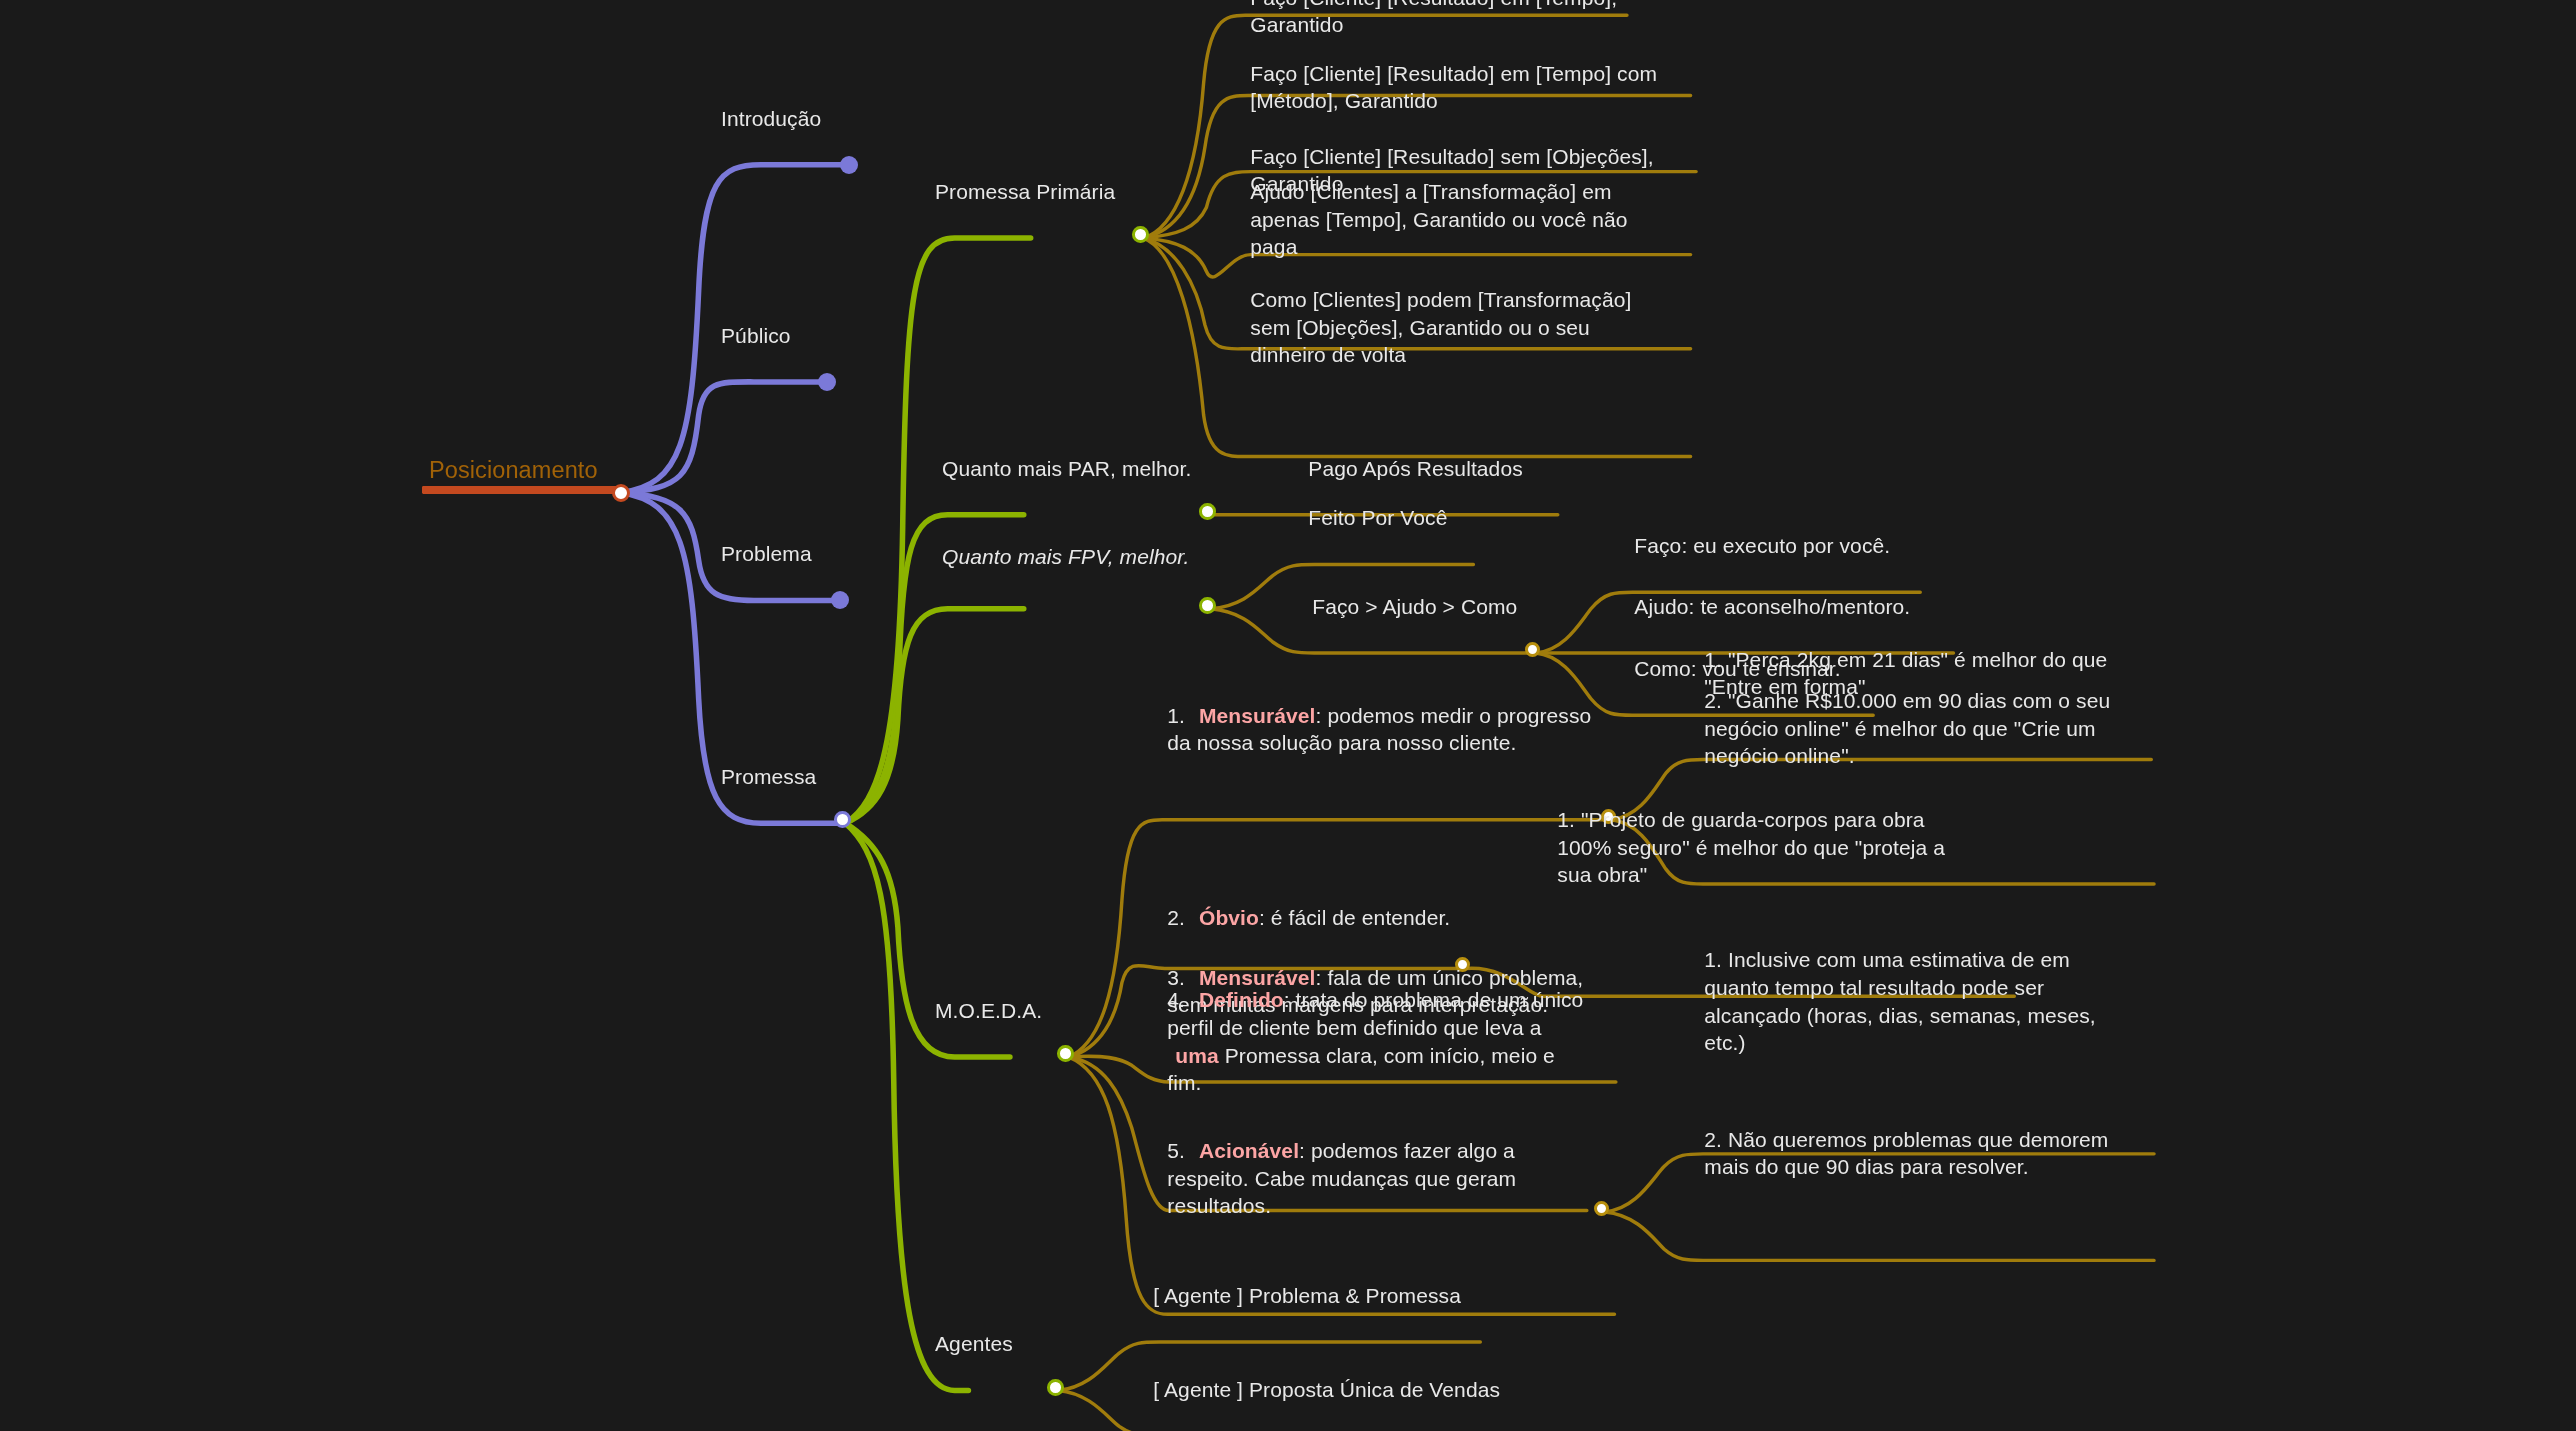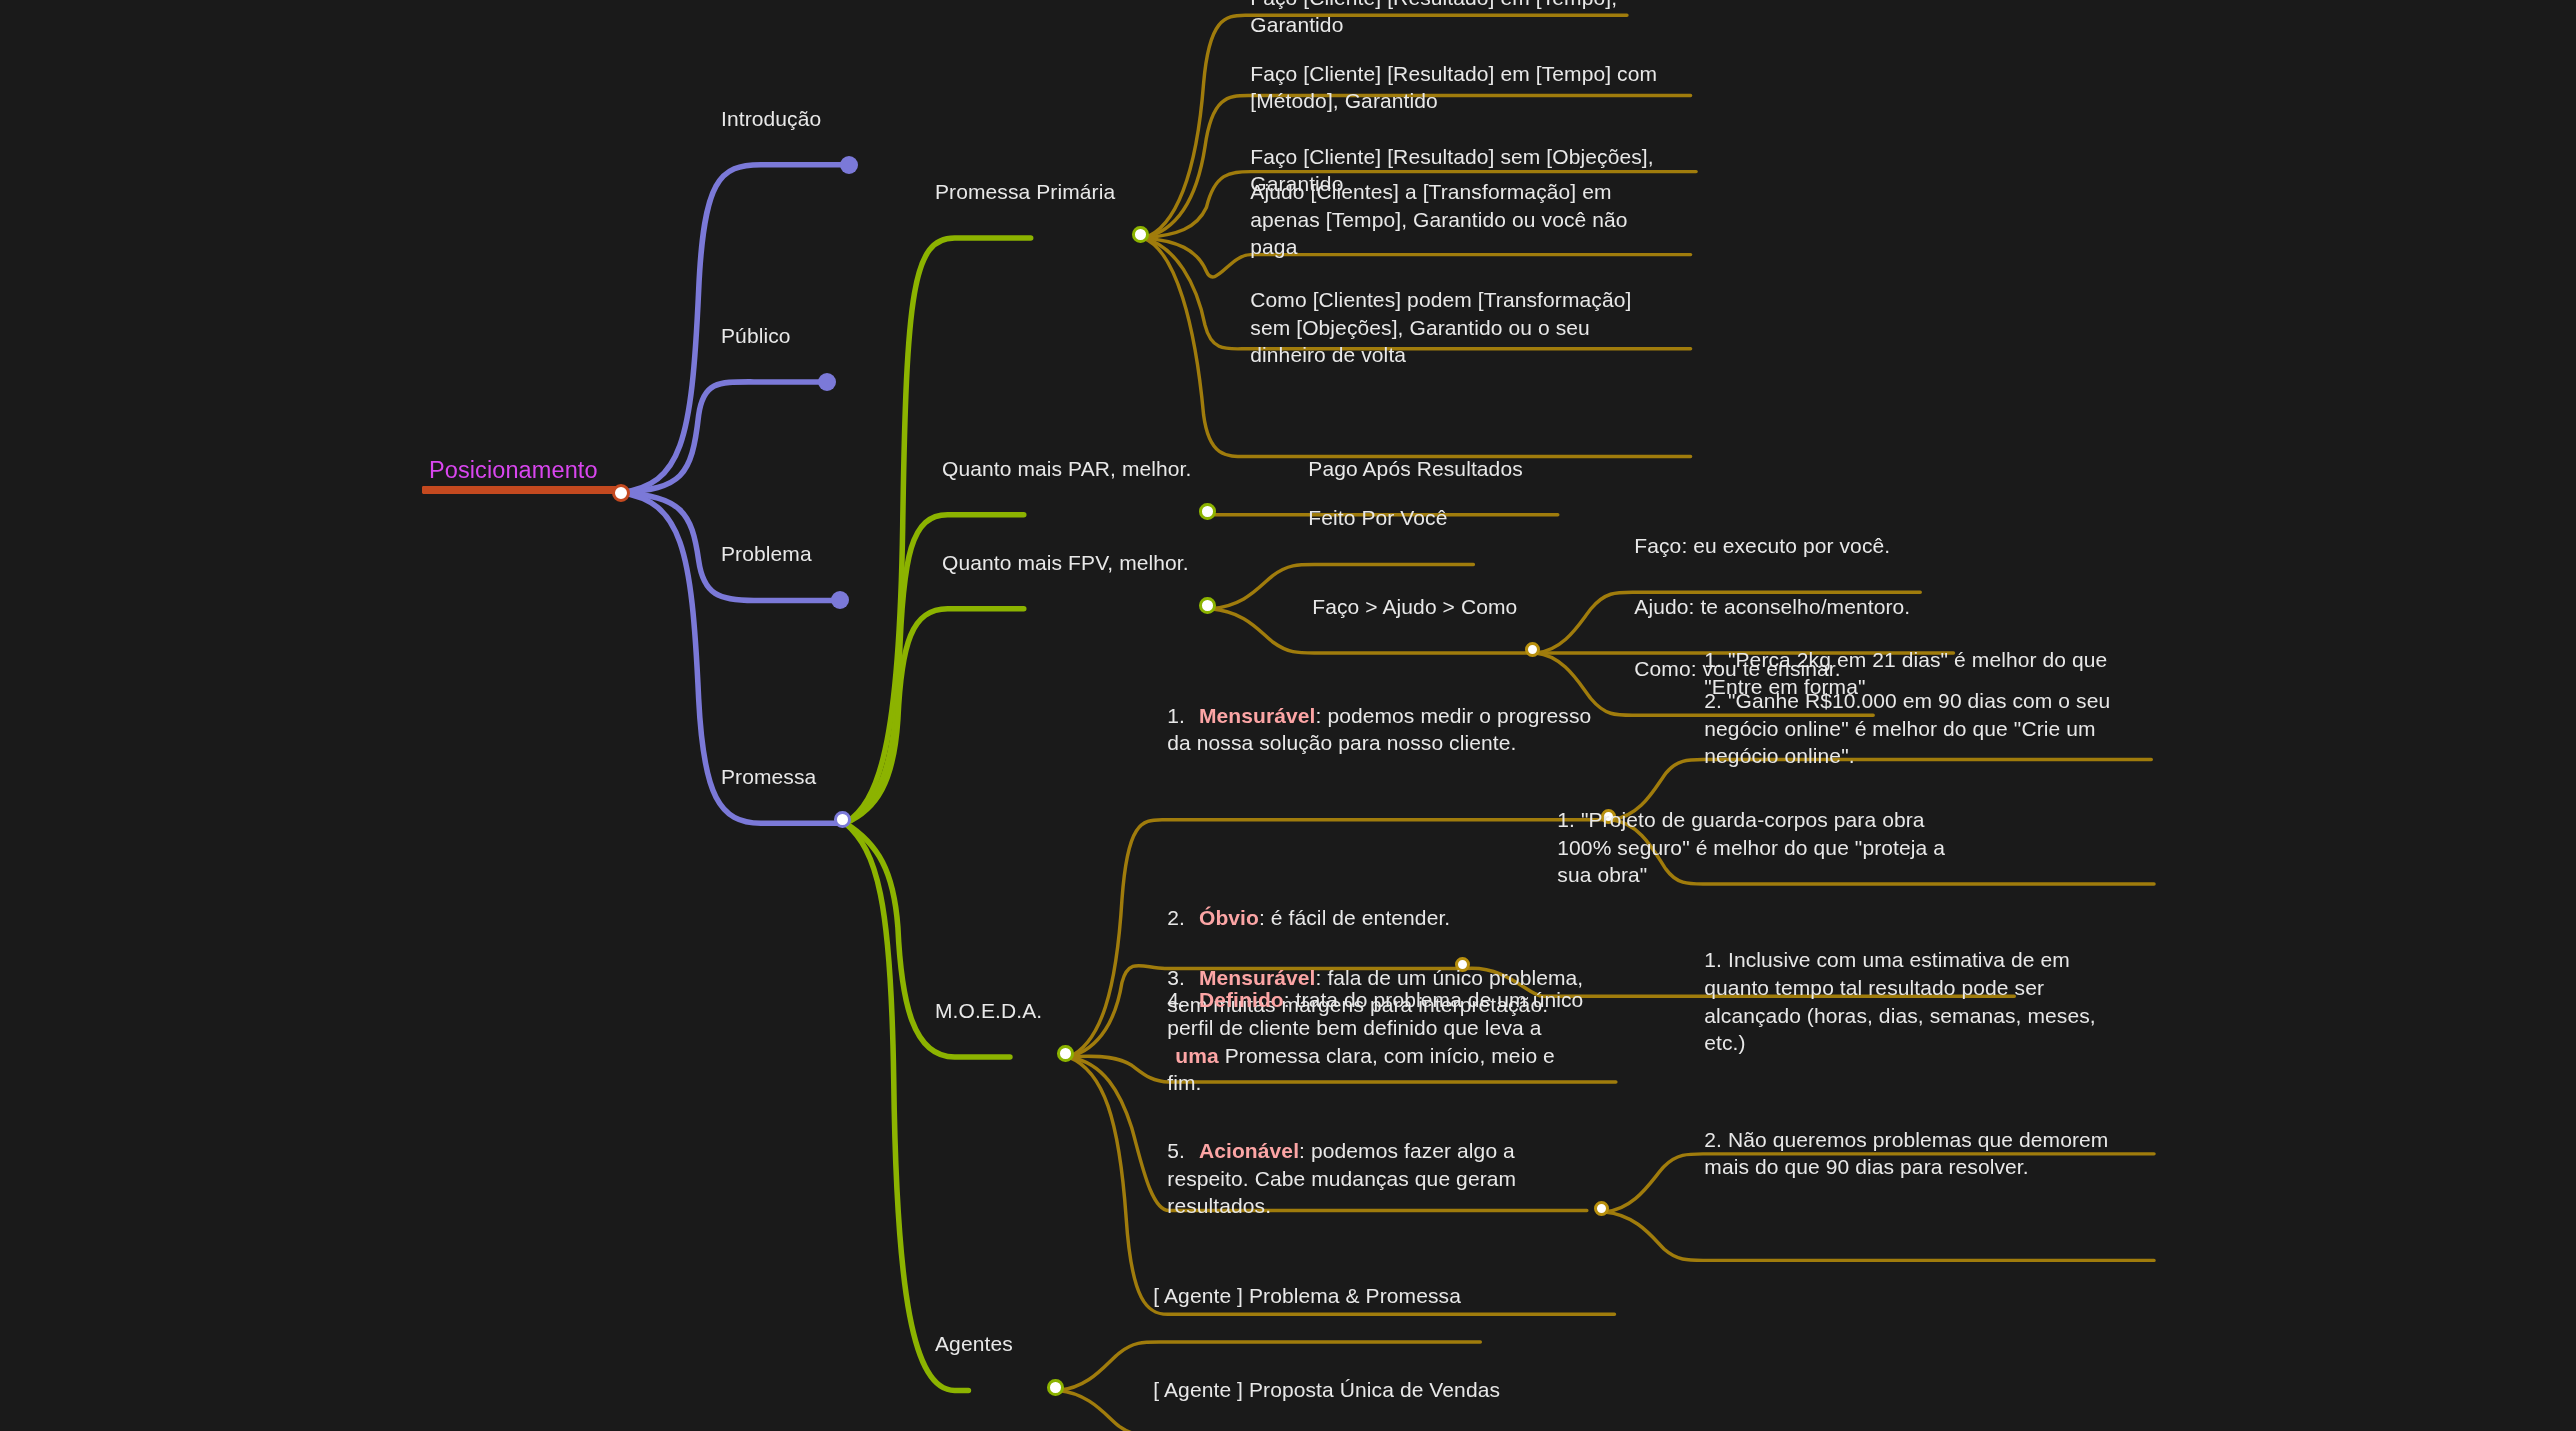--- a/index.html
+++ b/index.html
@@ -40,21 +40,21 @@
   .node .label b { font-weight: bold; color: #fca5a5; margin-left: 8px; }
   .dot {
     position: absolute;
     border-radius: 50%;
   }
   
   #root-node .label {
     left: 5.5px;
     bottom: 5.5px;
     font-size: 23.5px;
-    color: #d946ef;
+    color: #a16207;
   }
   #root-bar {
     position: absolute;
     height: 7.6px;
     background: #c4491f;
     border-radius: 1.4px;
   }
   .dot-root {
     width: 18px; height: 18px;
     background: #ffffff;
@@ -192,21 +192,21 @@
     <div class="label" style="left:15px; bottom:2.8px;">Promessa Primária</div>
   </div>
   <div class="dot dot-green-hub" style="left:1132px; top:226px;"></div>
 
   <div class="node" style="left:927px; top:486px;">
     <div class="label" style="left:15px; bottom:2.8px;">Quanto mais PAR, melhor.</div>
   </div>
   <div class="dot dot-green-hub" style="left:1199px; top:503px;"></div>
 
   <div class="node" style="left:927px; top:580px;">
-    <div class="label" style="left:15px; bottom:3px;">Quanto mais FPV, melhor.</div>
+    <div class="label" style="left:15px; bottom:9px;font-style:italic;">Quanto mais FPV, melhor.</div>
   </div>
   <div class="dot dot-green-hub" style="left:1199px; top:597px;"></div>
 
   <div class="node" style="left:920px; top:1028px;">
     <div class="label" style="left:15px; bottom:2.8px;">M.O.E.D.A.</div>
   </div>
   <div class="dot dot-green-hub" style="left:1057px; top:1045px;"></div>
 
   <div class="node" style="left:920px; top:1361px;">
     <div class="label" style="left:15px; bottom:2.8px;">Agentes</div>

